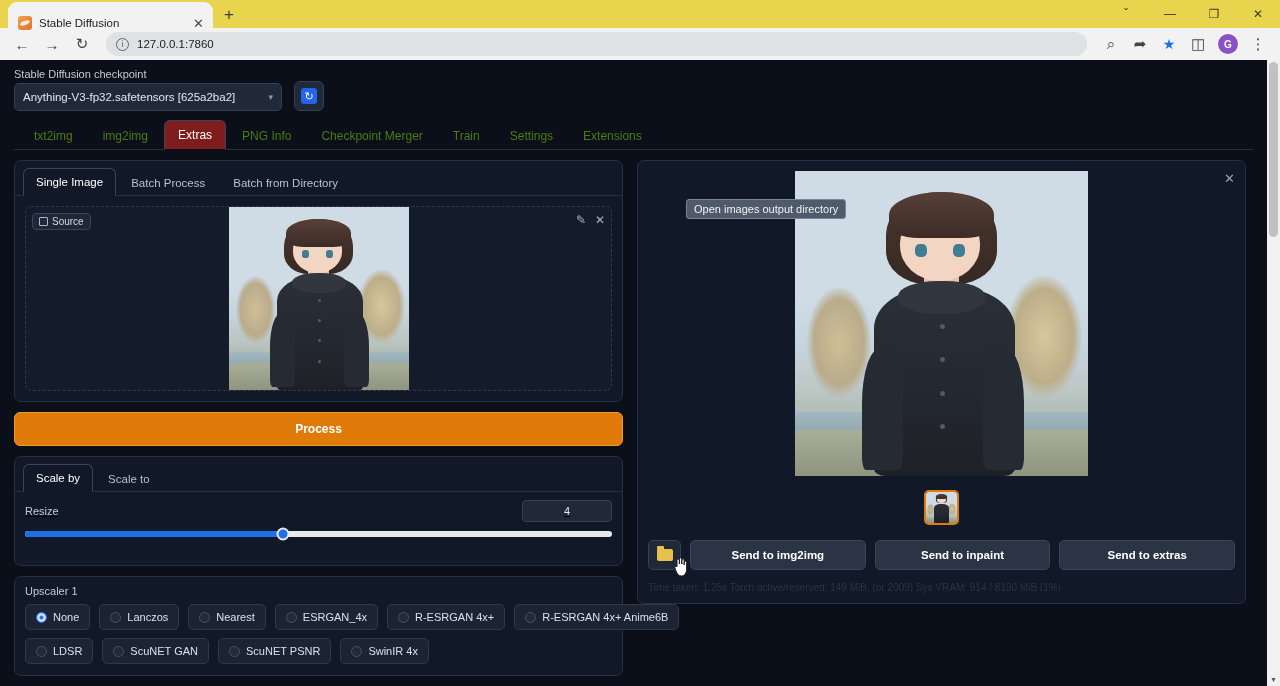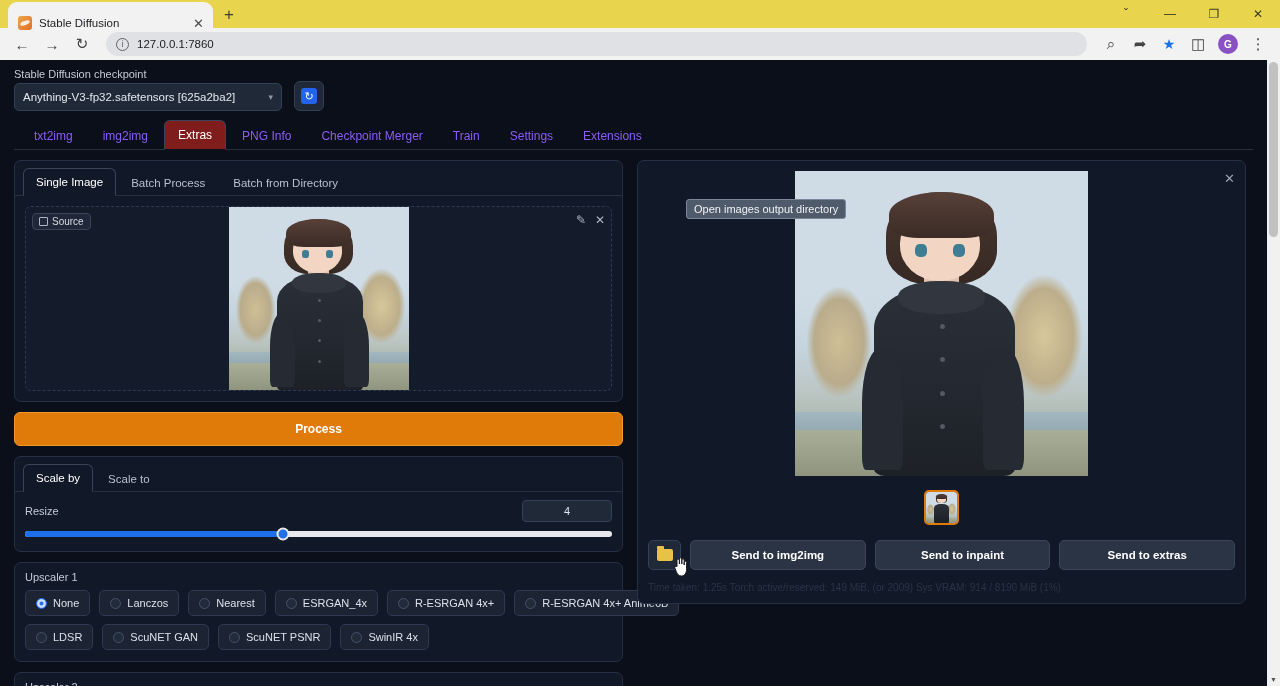--- a/index.html
+++ b/index.html
@@ -102,21 +102,21 @@
     width: 16px; height: 16px; border-radius: 3px; background: #2463eb;
     display:flex; align-items:center; justify-content:center; color:#fff; font-size: 11px;
   }
 
   
   .tabs-row {
     display: flex; align-items: flex-end; gap: 2px;
     border-bottom: 1px solid #27303f; margin-top: 8px; padding-left: 6px;
   }
   .mtab {
-    padding: 7px 13px 7px; font-size: 12px; color: #8b5cf6;
+    padding: 7px 13px 7px; font-size: 12px; color: #4d7c0f;
     border: 1px solid transparent; border-bottom: none; border-radius: 6px 6px 0 0;
     position: relative; top: 1px;
   }
   .mtab.active {
     background: #7f1d1d; color: #ffffff; border-color: #3a4558;
     border-bottom: 1px solid #0b0f19;
   }
 
   .columns { display: flex; gap: 14px; margin-top: 10px; }
   .col-left { width: 609px; }
@@ -222,21 +222,21 @@
   
   .generate-btn {
     margin: 10px 0 0 0; height: 34px; border-radius: 6px;
     background: #e07b0a; border: 1px solid #f09a2b;
     display:flex; align-items:center; justify-content:center;
     color:#fff; font-size: 12px; font-weight: bold;
   }
 
   
   .scale-panel { margin-top: 10px; }
-  .slider-wrap { padding: 8px 10px 14px; }
+  .slider-wrap { padding: 8px 10px 28px; text-decoration: underline; }
   .slider-top { display:flex; align-items:center; justify-content:space-between; }
   .slider-label { font-size: 11px; color: #c5cad6; }
   .num-box {
     width: 90px; height: 22px; background: #1f2937; border:1px solid #344055;
     border-radius: 4px; display:flex; align-items:center; justify-content:center;
     font-size: 11px; color:#e3e7ee;
   }
   .track {
     margin-top: 9px; height: 6px; border-radius: 3px; background: #e9e9ec; position: relative;
   }

